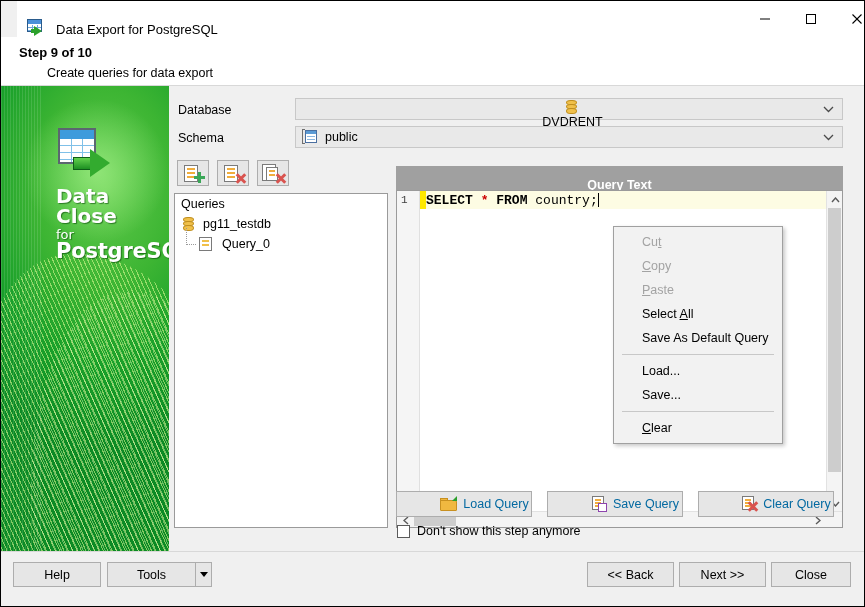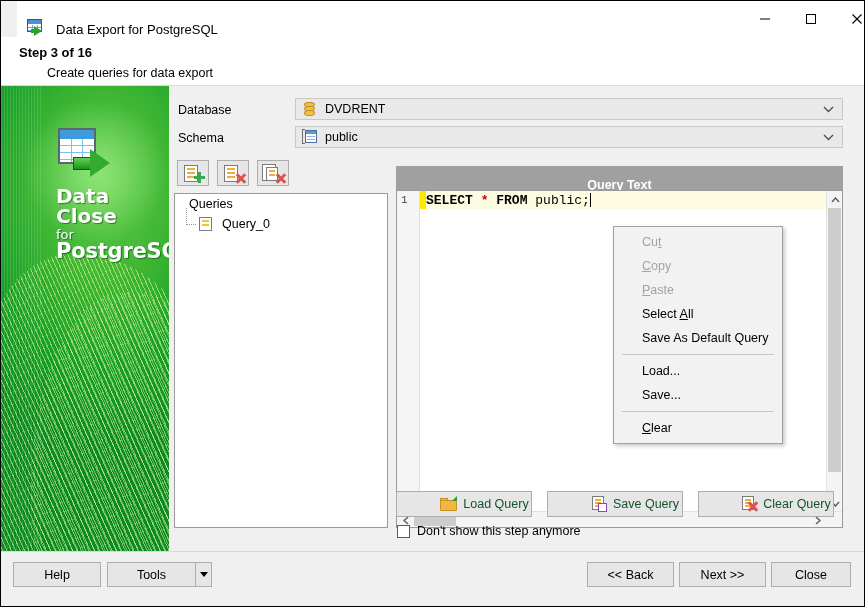--- a/index.html
+++ b/index.html
@@ -551,21 +551,21 @@
   
   .btn {
     position: absolute;
     background: #e6e6e6;
     border: 1px solid #adadad;
     box-sizing: border-box;
     display: flex;
     align-items: center;
     justify-content: center;
     font-size: 12.5px;
-    color: #14532d;
+    color: #0369a1;
     padding-left: 41px;
   }
   .btn .lbl { margin-left: 6px; }
 
   .folder-ico {
     width: 17px; height: 14px; position: relative; flex:0 0 auto;
   }
   .folder-ico .back {
     position:absolute; left:0; bottom:0; width:17px; height:11px;
     background:#f0b840; border:1px solid #c89020; box-sizing:border-box;
@@ -698,21 +698,21 @@
       <div class="win-btn">
         <svg width="12" height="12" viewBox="0 0 12 12">
             <line x1="1.5" y1="1.5" x2="10.5" y2="10.5" stroke="#000" stroke-width="1.1"></line>
             <line x1="10.5" y1="1.5" x2="1.5" y2="10.5" stroke="#000" stroke-width="1.1"></line>
           </svg>
       </div>
     </div>
   </div>
 
   <div class="step-header">
-    <div class="step-title">Step 3 of 16</div>
+    <div class="step-title">Step 9 of 10</div>
     <div class="step-desc">Create queries for data export</div>
   </div>
 
   <div class="body-area">
 
     <div class="banner">
       <div class="stripes-left"></div>
       <div class="swoosh"></div>
       <div class="swoosh2"></div>
       <div class="glow"></div>
@@ -731,21 +731,21 @@
         <span class="l1">Data</span>
         <span class="l2">Close</span>
         <span class="l3">for</span>
         <span class="l4">PostgreSQL</span>
       </div>
     </div>
 
     <div class="content">
 
       <div class="field-label" style="left:9px; top:17px;">Database</div>
-      <div class="combo" style="left:126px; top:12px; width:548px;">
+      <div class="combo" style="left:126px; top:12px; width:548px;flex-direction:column;">
         <span class="ico ico-db">
           <span class="c-top"></span>
             <span class="c-mid"></span>
             <span class="c-bot"></span>
         </span>
         <span class="val">DVDRENT</span>
         <span class="chev">
           <svg width="11" height="7" viewBox="0 0 11 7">
               <polyline points="1,1 5.5,5.5 10,1" fill="none" stroke="#4a4a4a" stroke-width="1.3"></polyline>
             </svg>
@@ -780,43 +780,51 @@
       </div>
       <div class="tool-btn" style="left:88px; top:74px;">
         <span class="doc-ico2"></span>
         <span class="doc-ico" style="left:8px; top:6px; width:12px; height:14px;">
             <span class="lines"></span>
           </span>
         <span class="badge-x"></span>
       </div>
 
       <div class="tree-panel" style="left:5px; top:107px; width:214px; height:335px;">
-        <div class="tree-row" style="padding-left:14px;">
+        <div class="tree-row" style="padding-left:6px;">
           <span>Queries</span>
+        </div>
+        <div class="tree-row" style="padding-left:6px;">
+          <span class="tree-ico-db ico-db">
+            <span class="c-top"></span>
+              <span class="c-mid"></span>
+              <span class="c-bot"></span>
+          </span>
+          <span style="margin-left:7px;">pg11_testdb</span>
         </div>
         <div class="tree-row" style="padding-left:23px;">
           <span class="connector" style="left:11px; top:-6px; width:9px; height:16px;"></span>
           <span class="tree-ico-q">
               <span class="bx"></span>
             </span>
           <span style="margin-left:9px;">Query_0</span>
         </div>
       </div>
 
       <div class="qt-header" style="left:227px; top:80px; width:447px; height:38px;">
         <span>Query Text</span>
       </div>
 
       <div class="editor" style="left:227px; top:104px; width:447px; height:338px;">
         <div class="gutter">
           <span class="gutter-num">1</span>
         </div>
         <div class="marker"></div>
         <div class="code-line">
-          <span class="kw">SELECT</span><span>&nbsp;</span><span class="star">*</span><span>&nbsp;</span><span class="kw">FROM</span><span>&nbsp;</span><span class="idn">public;</span><span class="caret"></span>
+          <span class="kw">SELECT</span><span>&nbsp;</span><span class="star">*</span><span>&nbsp;</span><span class="kw">FROM</span><span>&nbsp;</span><span class="idn">country;</span><span class="caret"></span>
         </div>
 
         <div class="vscroll" style="right:0; top:0; width:16px; height:321px;">
           <div class="arrow-up" style="top:0;">
             <svg width="9" height="6" viewBox="0 0 9 6">
                 <polyline points="1,5 4.5,1 8,5" fill="none" stroke="#5a5a5a" stroke-width="1.4"></polyline>
               </svg>
           </div>
           <div class="thumb" style="top:17px; height:264px;"></div>
           <div class="arrow-dn" style="bottom:0;">

